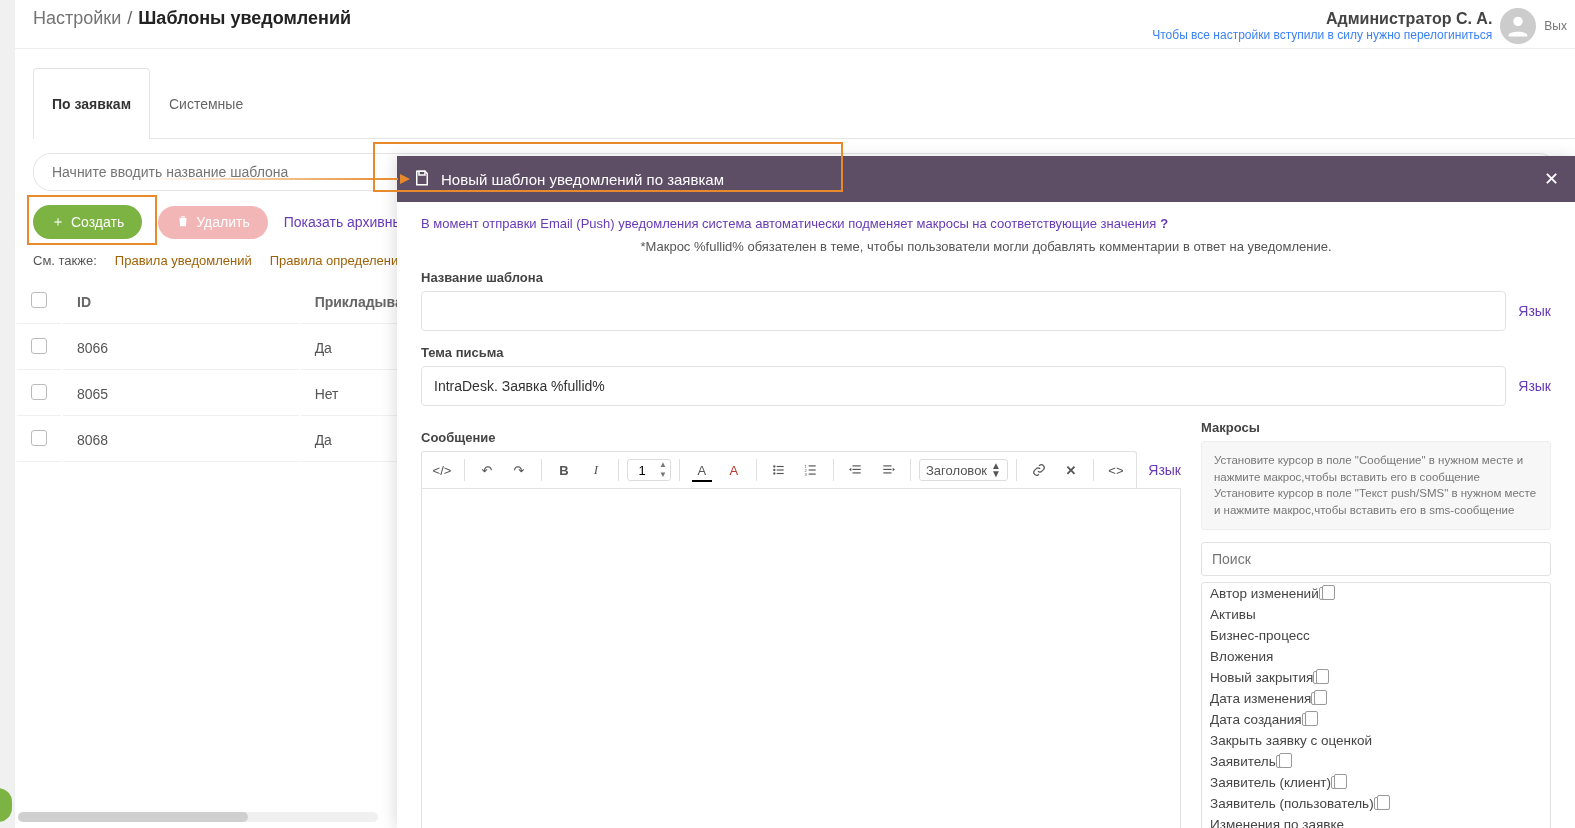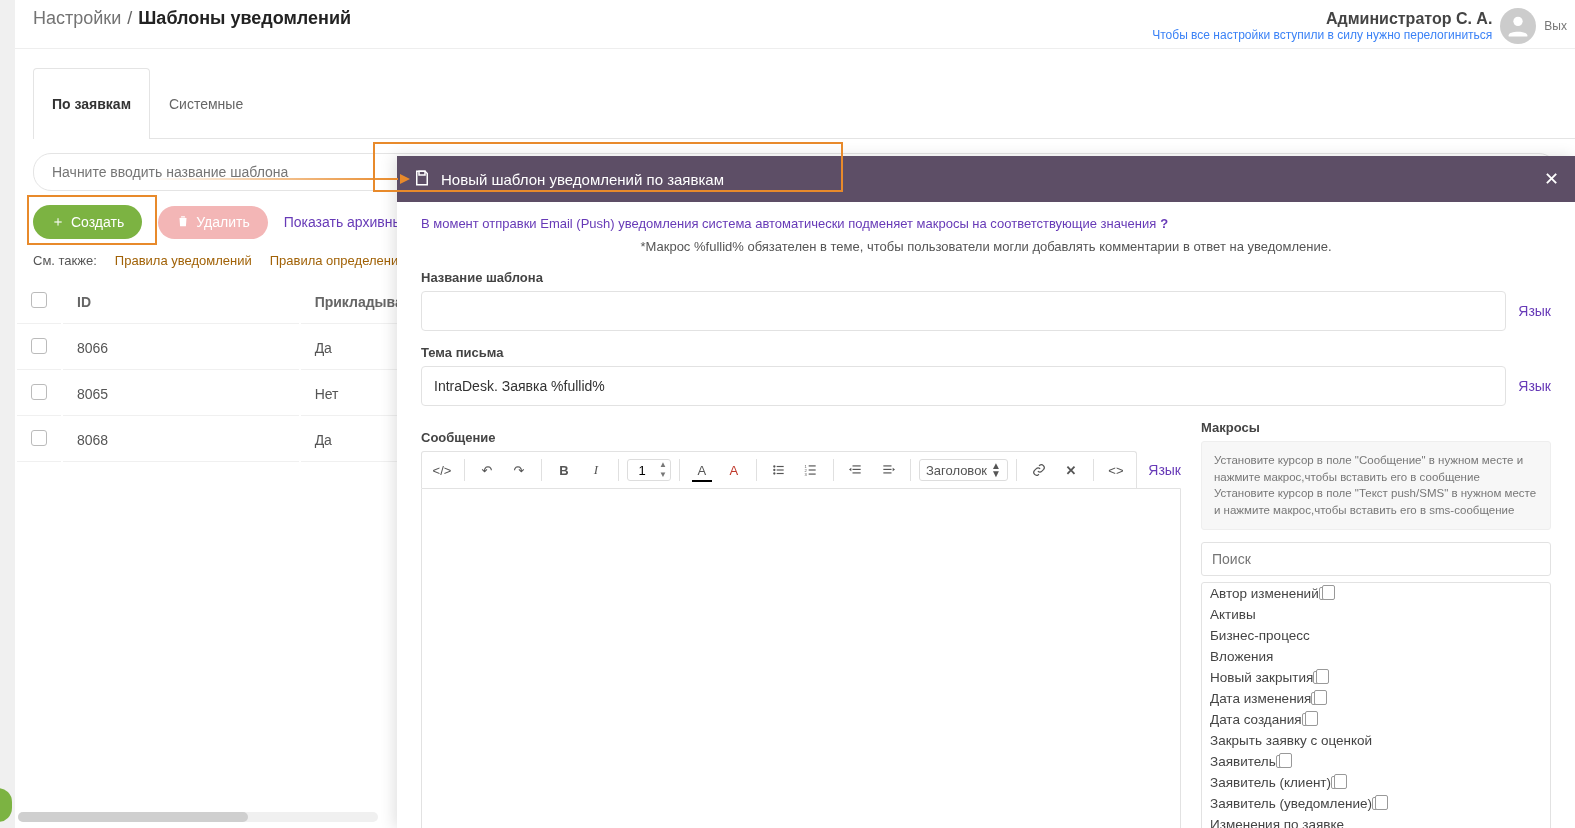--- a/index.html
+++ b/index.html
@@ -469,21 +469,21 @@
             </div>
             <div>
               <span>Заявитель</span> 
               <span class="copy-ic"></span>
             </div>
             <div>
               <span>Заявитель (клиент)</span> 
               <span class="copy-ic"></span>
             </div>
             <div>
-              <span>Заявитель (уведомление)</span> 
+              <span>Заявитель (пользователь)</span> 
               <span class="copy-ic"></span>
             </div>
             <div>
               <span>Изменения по заявке</span>
             </div>
           </div>
       </div>
     </div>
   </div>
 </div>

